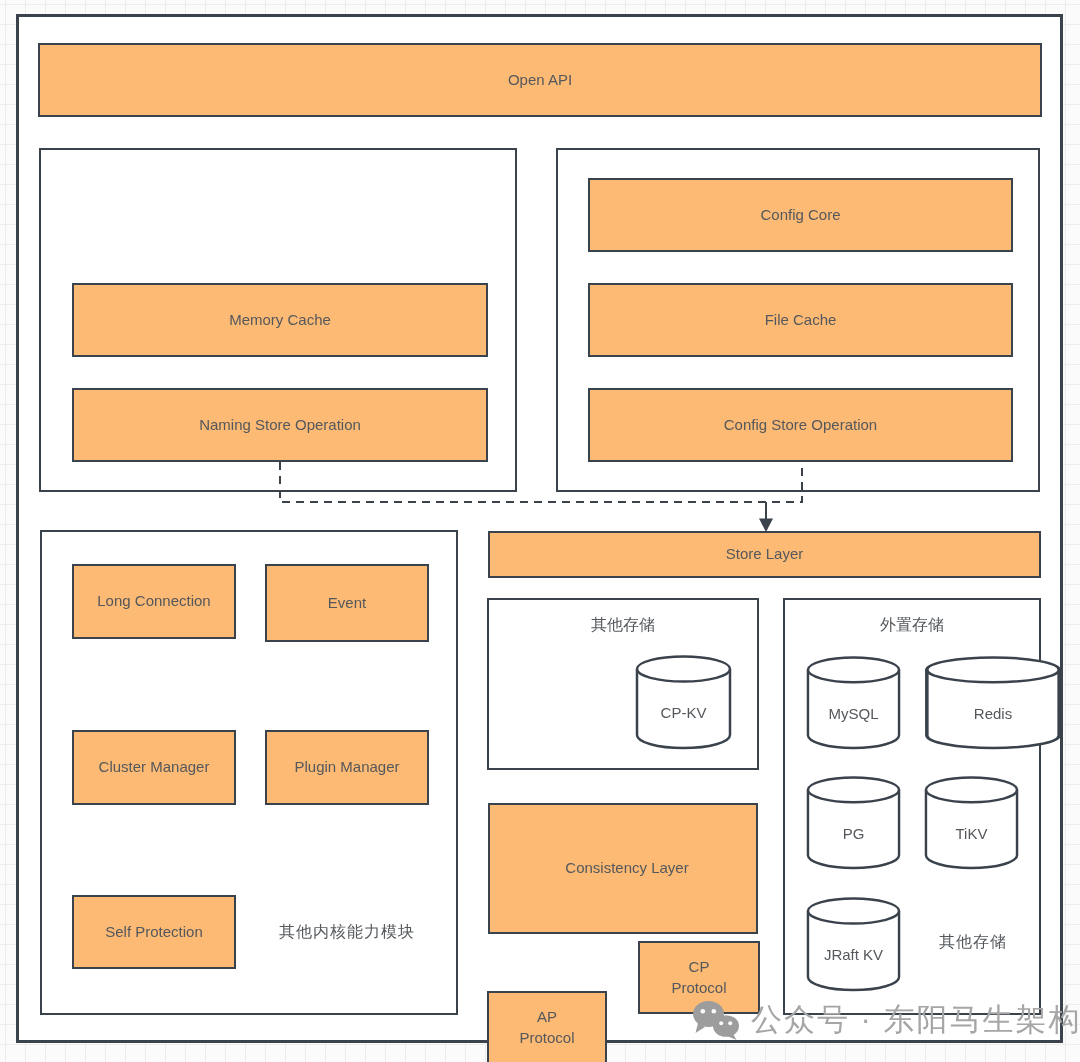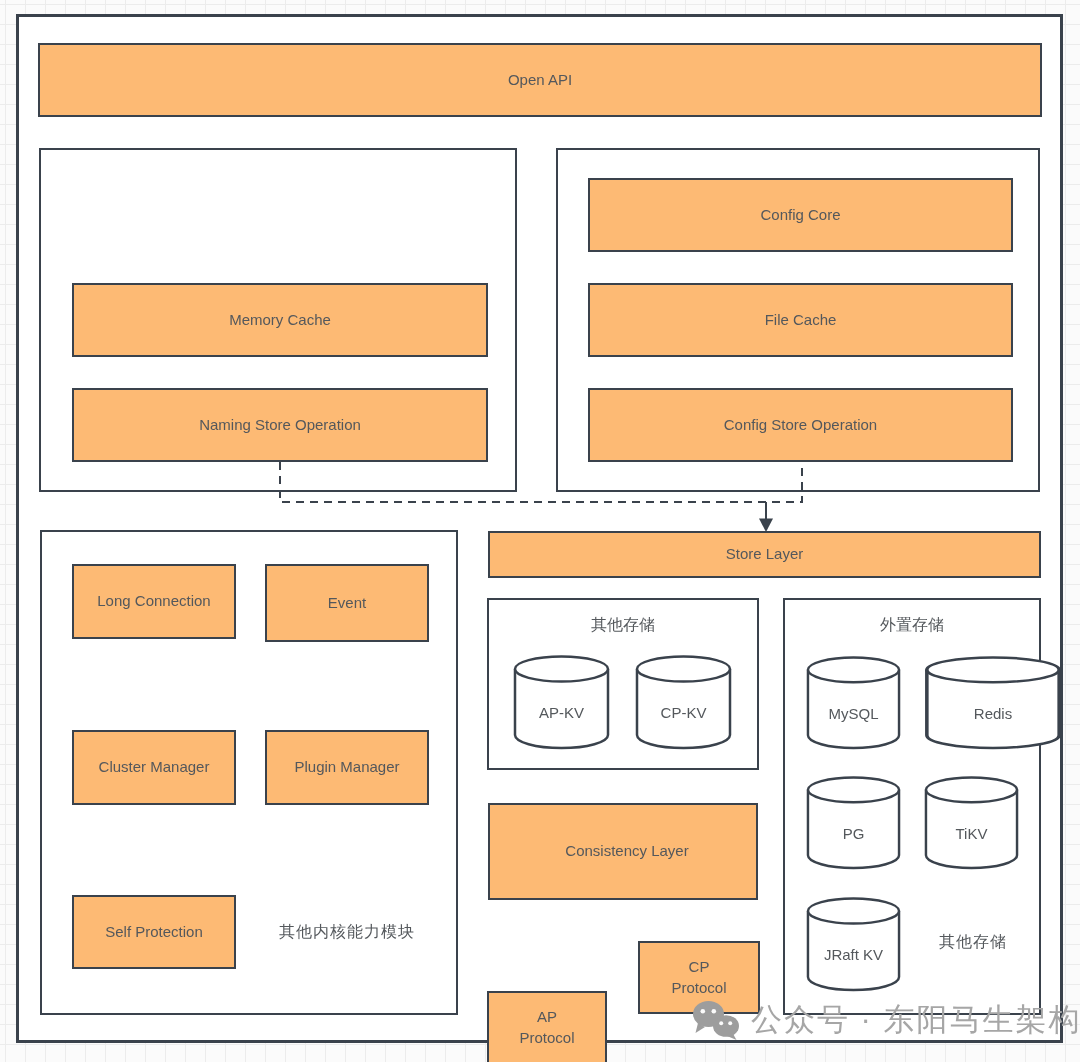--- a/index.html
+++ b/index.html
@@ -86,36 +86,29 @@
   <div class="group" style="left:40px;top:530px;width:418px;height:485px;"></div>
   <div class="box" style="left:72px;top:564px;width:164px;height:75px;">Long Connection</div>
   <div class="box" style="left:265px;top:564px;width:164px;height:78px;">Event</div>
   <div class="box" style="left:72px;top:730px;width:164px;height:75px;">Cluster Manager</div>
   <div class="box" style="left:265px;top:730px;width:164px;height:75px;">Plugin Manager</div>
   <div class="box" style="left:72px;top:895px;width:164px;height:74px;">Self Protection</div>
   <div class="note" style="left:262px;top:921px;width:170px;">其他内核能力模块</div>
 
   <div class="group" style="left:487px;top:598px;width:272px;height:172px;"></div>
   <div class="group-title" style="left:487px;top:614px;width:272px;">其他存储</div>
-  <div class="cyl" style="left:513px;top:655px;width:97px;height:95px;">
-    <svg viewBox="0 0 97 95" preserveAspectRatio="none">
-      <path class="cs" d="M2,14 L2,80 A46.5,13 0 0 0 95,80 L95,14"></path>
-      <ellipse class="cs" cx="48.5" cy="14" rx="46.5" ry="12.5"></ellipse>
-    </svg>
-    <span class="cyl-label">AP-KV</span>
-  </div>
   <div class="cyl" style="left:635px;top:655px;width:97px;height:95px;">
     <svg viewBox="0 0 97 95" preserveAspectRatio="none">
       <path class="cs" d="M2,14 L2,80 A46.5,13 0 0 0 95,80 L95,14"></path>
       <ellipse class="cs" cx="48.5" cy="14" rx="46.5" ry="12.5"></ellipse>
     </svg>
     <span class="cyl-label">CP-KV</span>
   </div>
 
-  <div class="box" style="left:488px;top:803px;width:270px;height:97px;padding-left:8px;">Consistency Layer</div>
+  <div class="box" style="left:488px;top:803px;width:270px;height:131px;padding-left:8px;">Consistency Layer</div>
 
   <div class="box col" style="left:487px;top:991px;width:120px;height:73px;">
     <span>AP</span>
     <span>Protocol</span>
   </div>
   <div class="box col" style="left:638px;top:941px;width:122px;height:73px;">
     <span>CP</span>
     <span>Protocol</span>
   </div>
 

